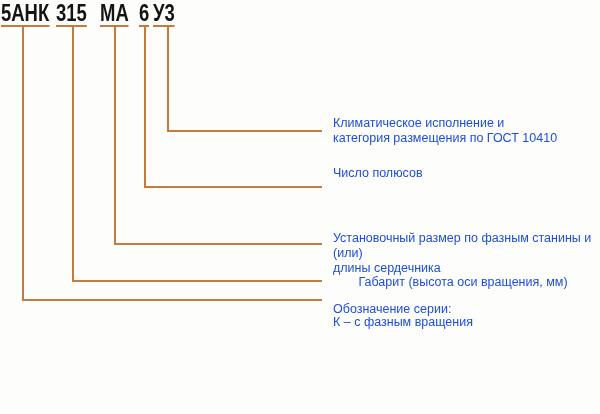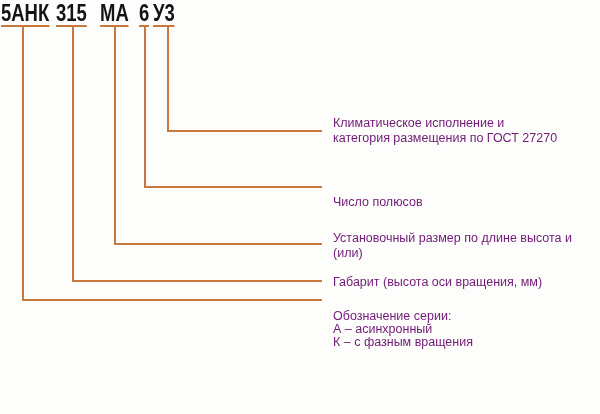--- a/index.html
+++ b/index.html
@@ -51,27 +51,27 @@
   .conn-frame    { left: 72px;  width: 250px; height: 255px; } 
   .conn-series   { left: 22px;  width: 300px; height: 274px; } 
 
   
   .label {
     position: absolute;
     left: 333px;
     width: 260px;
     font-size: 12.5px;
     line-height: 15px;
-    color: #701a75;
+    color: #1d4ed8;
   }
   .label-climate  { top: 116px; }
-  .label-poles    { top: 195px; }
+  .label-poles    { top: 166px; }
   .label-mounting { top: 231px; }
-  .label-frame    { top: 275px; }
-  .label-series   { top: 310px; line-height: 13.2px; }
+  .label-frame    { top: 275px; text-align: center; }
+  .label-series   { top: 303px; line-height: 13.2px; }
 </style>
 </head>
 <body>
 
 <div class="page">
 
   <div>
     <span class="seg seg-0">5АНК</span>
     <span class="seg seg-1">315</span>
     <span class="seg seg-2">МА</span>
@@ -80,34 +80,34 @@
   </div>
 
   <div class="conn conn-climate"></div>
   <div class="conn conn-poles"></div>
   <div class="conn conn-mounting"></div>
   <div class="conn conn-frame"></div>
   <div class="conn conn-series"></div>
 
   <div class="label label-climate">
     <div>Климатическое исполнение и</div>
-    <div>категория размещения по ГОСТ 27270</div>
+    <div>категория размещения по ГОСТ 10410</div>
   </div>
 
   <div class="label label-poles">
     <div>Число полюсов</div>
   </div>
 
   <div class="label label-mounting">
-    <div>Установочный размер по длине высота и (или)</div>
+    <div>Установочный размер по фазным станины и (или)</div>
+    <div>длины сердечника</div>
   </div>
 
   <div class="label label-frame">
     <div>Габарит (высота оси вращения, мм)</div>
   </div>
 
   <div class="label label-series">
     <div>Обозначение серии:</div>
-    <div>А – асинхронный</div>
     <div>К – с фазным вращения</div>
   </div>
 
 </div>
 
 </body></html>

